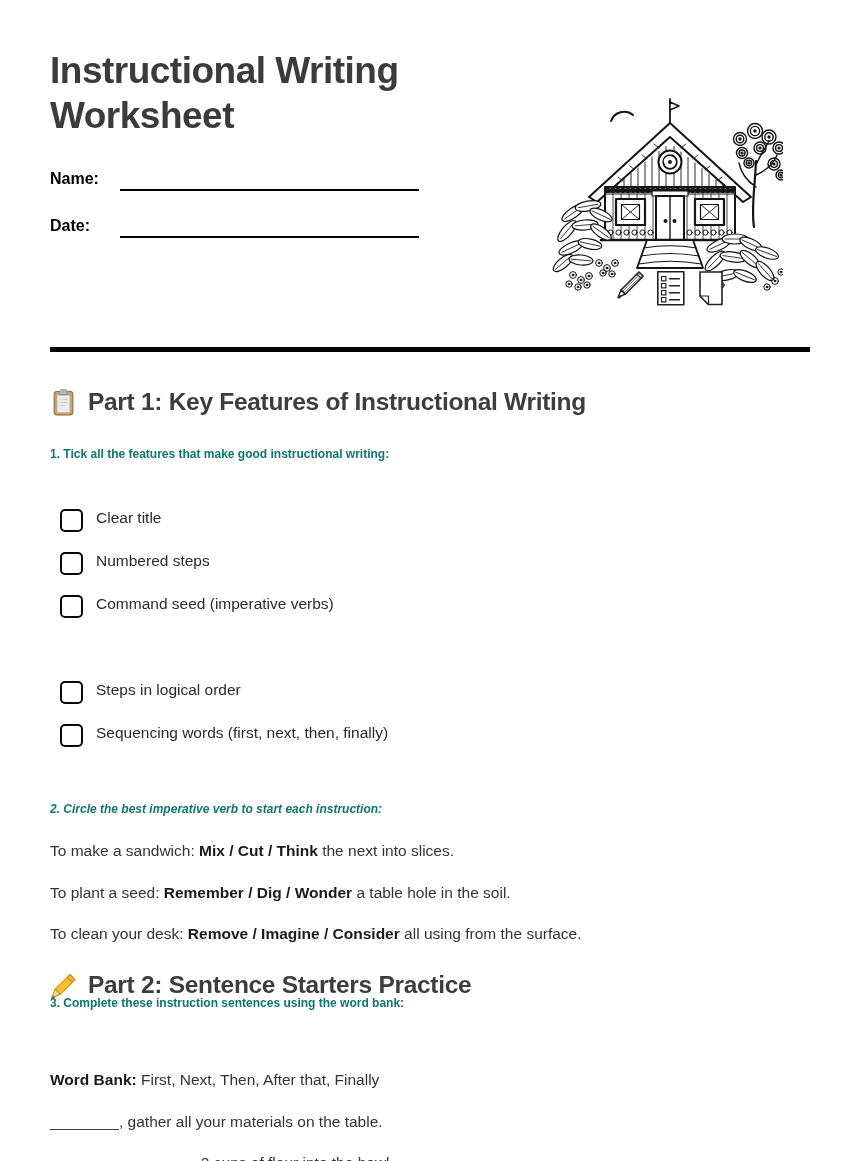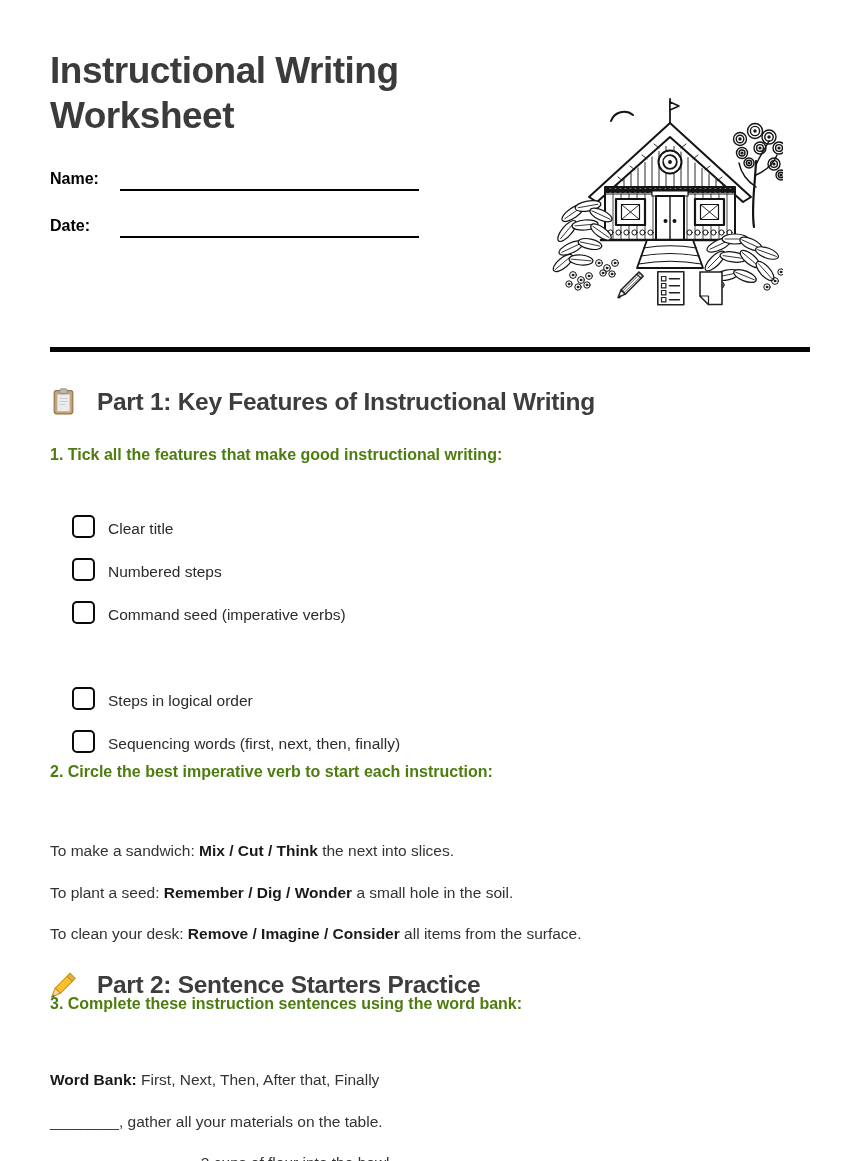--- a/index.html
+++ b/index.html
@@ -18,30 +18,30 @@
 
   .field-row { display:flex; align-items:flex-end; height:28px; }
   .field-label { width:70px; font-size:16px; font-weight:bold; color:#000; padding-bottom:3px;margin-top:20px; }
   .fill-line { display:inline-block; width:299px; height:26px; border-bottom:2px solid #000; }
 
   .illustration { position:absolute; left:543px; top:95px; width:240px; height:212px; }
 
   .divider { top:347px; width:760px; height:4.5px; background:#050505; }
 
   .part-heading {
-    display:flex; gap:20px;
+    display:flex; align-items:center; gap:11px;
     font-size:24.5px; font-weight:bold; color:#3d3d3d; letter-spacing:-0.3px;
   }
   .h-icon { display:inline-flex; width:27px; height:27px; }
 
-  .q { font-size:16px; line-height:21px; font-weight:bold; color:#4d7c0f; }
+  .q { font-size:12px; line-height:21px; font-weight:bold; color:#0f766e; }
   .body-line { font-size:15.5px; line-height:21px; color:#333; }
   .body-line strong, .wb-label { font-weight:bold; color:#1a1a1a; }
 
-  .check-row { position:absolute; left:10px; display:flex; align-items:flex-end; gap:13px; height:29px;margin-left:12px; }
+  .check-row { position:absolute; left:10px; display:flex; align-items:flex-start; gap:13px; height:29px; }
   .checkbox {
     width:23px; height:23px; border:2.6px solid #0a0a0a; border-radius:5px;
     background:#fff; flex:0 0 auto; cursor:pointer;
   }
   .check-label { font-size:15.5px; color:#2b2b2b; }
 </style>
 </head>
 <body>
 
 <div class="page">
@@ -293,30 +293,30 @@
     <div class="check-row" style="top:172px;">
       <span class="checkbox"></span>
       <span class="check-label">Steps in logical order</span>
     </div>
     <div class="check-row" style="top:215px;">
       <span class="checkbox"></span>
       <span class="check-label">Sequencing words (first, next, then, finally)</span>
     </div>
   </div>
 
-  <p class="abs q" style="top:761px;">2. Circle the best imperative verb to start each instruction:</p>
+  <p class="abs q" style="top:799px;font-style:italic;">2. Circle the best imperative verb to start each instruction:</p>
 
   <p class="abs body-line" style="top:840px;">
     <span>To make a sandwich: </span><strong>Mix / Cut / Think</strong><span> the next into slices.</span>
   </p>
   <p class="abs body-line" style="top:882px;">
-    <span>To plant a seed: </span><strong>Remember / Dig / Wonder</strong><span> a small hole in the soil.</span>
+    <span>To plant a seed: </span><strong>Remember / Dig / Wonder</strong><span> a table hole in the soil.</span>
   </p>
   <p class="abs body-line" style="top:923px;">
-    <span>To clean your desk: </span><strong>Remove / Imagine / Consider</strong><span> all items from the surface.</span>
+    <span>To clean your desk: </span><strong>Remove / Imagine / Consider</strong><span> all using from the surface.</span>
   </p>
 
   <h2 class="abs part-heading" style="top:971px;">
     <span class="h-icon">
       <svg viewBox="0 0 26 26" width="27" height="27">
         <polygon points="5,16.5 16.5,5 21.5,10 10,21.5" fill="#fbc02d" stroke="#c79317" stroke-width="1"></polygon>
         <path d="M18,3.5 L23,8.5" stroke="#c79317" stroke-width="1" fill="none"></path>
         <polygon points="16.5,5 21.5,10 24.3,7.2 19.3,2.2" fill="#e8b04b" stroke="#c79317" stroke-width="1"></polygon>
         <polygon points="5,16.5 10,21.5 1.5,25" fill="#f3d9a6" stroke="#c79317" stroke-width="1"></polygon>
         <path d="M1.5,25 L4,22.7 L4.2,24.9 Z" fill="#4a4a4a"></path>

